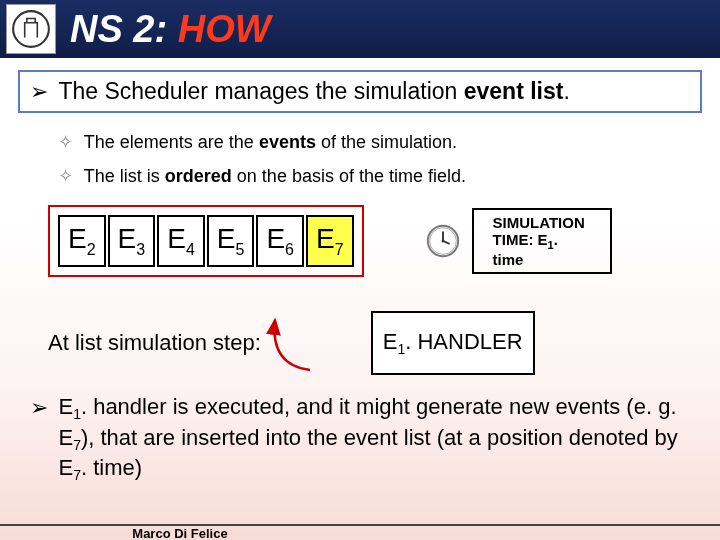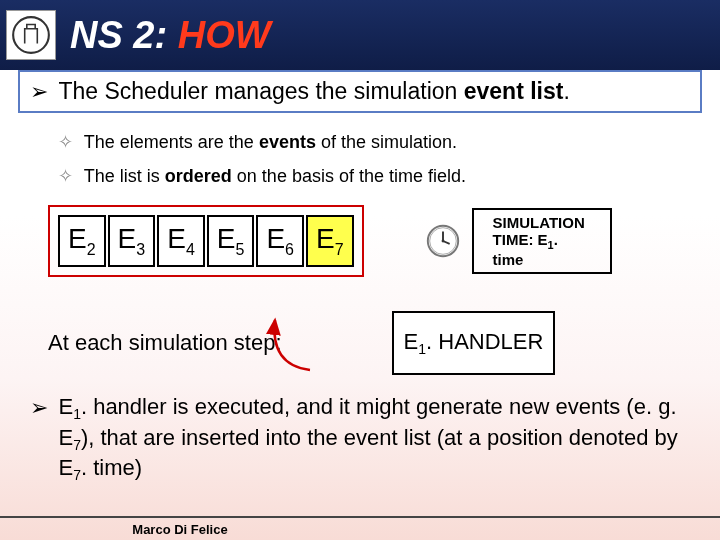--- a/index.html
+++ b/index.html
@@ -1,17 +1,17 @@
 <!DOCTYPE html>
 <html><head>
 <meta charset="utf-8">
 <style>
   * { box-sizing: border-box; margin: 0; padding: 0; }
   body { width: 720px; height: 540px; font-family: Arial, sans-serif; background: linear-gradient(to bottom, #ffffff 0%, #ffffff 40%, #fdf4f4 70%, #f8dcd6 100%); position: relative; overflow: hidden; }
-  .header-bar { position: absolute; top: 0; left: 0; right: 0; height: 70px; background: linear-gradient(to bottom, #1a2d63 0%, #0f1d47 100%); display: flex; align-items: center; }
+  .header-bar { position: absolute; top: 0; left: 0; right: 0; height: 58px; background: linear-gradient(to bottom, #1a2d63 0%, #0f1d47 100%); display: flex; align-items: center; }
   .logo { width: 50px; height: 50px; margin-left: 6px; background: #fff; border: 1px solid #999; display: flex; align-items: center; justify-content: center; }
   .logo svg { width: 42px; height: 42px; }
   .header-title { margin-left: 14px; font-size: 38px; font-weight: bold; font-style: italic; }
   .header-title .part1 { color: #ffffff; }
   .header-title .part2 { color: #ff3a1c; }
   .content { position: absolute; top: 70px; left: 0; right: 0; padding: 0 18px; }
   .main-bullet-row { border: 2px solid #5a7cc4; background: #fff; padding: 6px 10px; margin-bottom: 18px; display: flex; align-items: center; }
   .arrow-bullet { color: #000; font-size: 22px; margin-right: 10px; }
   .main-bullet-text { font-size: 23px; color: #000; }
   .sub-bullet { margin-left: 40px; font-size: 18px; color: #000; margin-bottom: 12px; }
@@ -28,21 +28,21 @@
   .sim-time-box sub { font-size: 11px; }
   .step-row { display: flex; align-items: center; margin-top: 34px; margin-left: 30px; }
   .step-text { font-size: 22px; }
   .handler-box { margin-left: 110px; border: 2px solid #000; padding: 16px 10px; font-size: 22px; background: #fff; }
   .handler-box sub { font-size: 14px; }
   .arrow-svg { position: absolute; pointer-events: none; }
   .para2 { margin-top: 18px; margin-left: 12px; font-size: 22px; color: #000; display: flex; }
   .para2 .arrow-bullet { flex-shrink: 0; margin-top:2px; }
   .para2-text { line-height: 1.3; }
   .para2-text sub { font-size: 14px; }
-  .footer { position: absolute; bottom: 0; left: 0; right: 0; height: 24px; border-top: 2px solid #444; display: flex; align-items: center; font-size: 13px; font-weight: bold; }
+  .footer { position: absolute; bottom: 0; left: 0; right: 0; height: 16px; border-top: 2px solid #444; display: flex; align-items: center; font-size: 13px; font-weight: bold; }
   .footer-left { width: 50%; text-align: center; }
   .footer-right { width: 50%; text-align: center; }
   b { font-weight: bold; }
 </style>
 </head>
 <body>
 
 <div class="header-bar">
   <div class="logo">
     <svg viewBox="0 0 40 40">
@@ -98,21 +98,21 @@
   <svg class="arrow-svg" style="left:250px; top:245px; width:120px; height:60px;">
     <defs>
         <marker id="ah1" markerWidth="8" markerHeight="8" refX="6" refY="3" orient="auto">
           <path d="M0,0 L7,3 L0,6 Z" fill="#c00"></path>
         </marker>
       </defs>
     <path d="M 60 55 Q 20 50 25 5" fill="none" stroke="#c00" stroke-width="2.5" marker-end="url(#ah1)"></path>
   </svg>
 
   <div class="step-row">
-    <span class="step-text">At each simulation step:</span>
+    <span class="step-text">At list simulation step:</span>
     <div class="handler-box">
       <span>E</span><sub>1</sub><span>. HANDLER</span>
     </div>
   </div>
 
   <div class="para2">
     <span class="arrow-bullet">➢</span>
     <span class="para2-text">
       <span>E</span><sub>1</sub><span>. handler is executed, and it might generate new events (e. g. E</span><sub>7</sub><span>), that are inserted into the event list (at a position denoted by E</span><sub>7</sub><span>. time)</span>
     </span>

